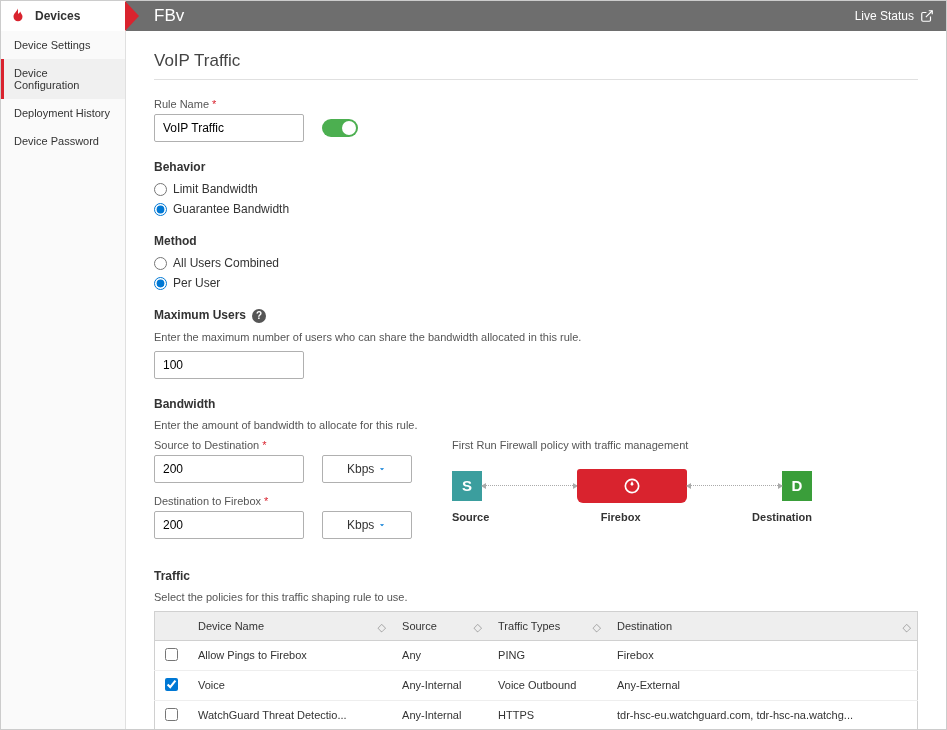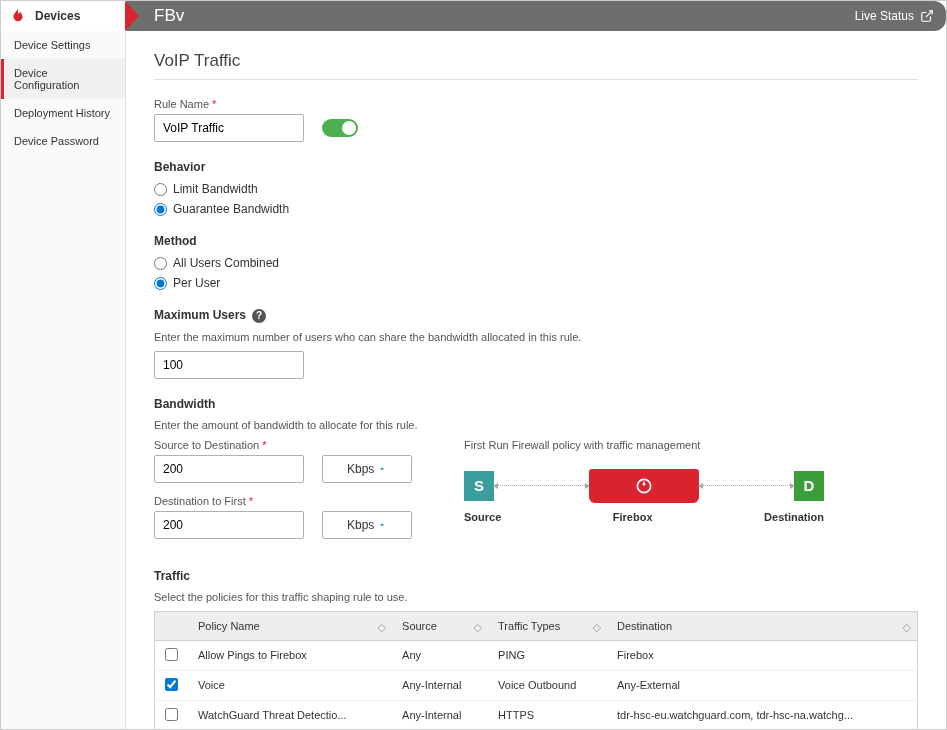--- a/index.html
+++ b/index.html
@@ -1,18 +1,18 @@
 <!DOCTYPE html>
 <html><head>
   <meta charset="utf-8">
   <style>
     * { box-sizing: border-box; margin: 0; padding: 0; }
     body { font-family: Arial, sans-serif; font-size: 12px; color: #333; background: #fff; width: 947px; height: 730px; overflow: hidden; border: 1px solid #ccc;}
     
-    .top-header { background: #6e6e6e; color: #fff; height: 30px; display: flex; align-items: center; position: relative; border-radius: 12px; }
+    .top-header { background: #6e6e6e; color: #fff; height: 30px; display: flex; align-items: center; position: relative; }
     .logo-area { background: #fff; height: 30px; width: 125px; display: flex; align-items: center; padding-left: 8px; position: relative; }
     .logo-area::after { content: ''; position: absolute; right: -13px; top: 0; border-left: 14px solid #d9232e; border-top: 15px solid transparent; border-bottom: 15px solid transparent; }
     .flame-icon { width: 18px; height: 18px; }
     .logo-text { margin-left: 8px; font-size: 12px; color: #333; font-weight: bold;}
     .header-title { margin-left: 28px; font-size: 17px; font-weight: 500; text-align: center; }
     .live-status { position: absolute; right: 12px; display: flex; align-items: center; font-size: 12px; cursor: pointer;}
     .live-status svg { margin-left: 6px; }
     
     .container { display: flex; height: calc(100% - 30px); }
     
@@ -37,21 +37,21 @@
     
     .radio-row { display: flex; align-items: center; margin-bottom: 6px; font-size: 12px; color: #333;}
     .radio-row input { margin-right: 6px; }
     input[type=radio] { accent-color: #0078d4; }
     input[type=checkbox] { accent-color: #0078d4; }
     
     .help { width: 14px; height: 14px; background: #555; color: #fff; border-radius: 50%; display: inline-flex; align-items:center; justify-content:center; font-size: 10px; margin-left: 6px; cursor: pointer;}
     
     .desc { font-size: 11px; color: #555; margin-bottom: 8px; }
     
-    .bw-block { display: flex; gap: 52px; align-items: flex-start;}
+    .bw-block { display: flex; gap: 40px; align-items: flex-start;}
     .bw-inputs { }
     .bw-row { margin-bottom: 12px;}
     .select { border: 1px solid #b0b0b0; padding: 6px 24px; font-size: 12px; width: 90px; border-radius: 2px; position: relative; display: inline-flex; align-items: center; justify-content: space-between; background:#fff; cursor: pointer;}
     .select svg { }
     
     .diagram { flex: 1; padding-top: 0px;}
     .diag-title { font-size: 11px; color: #555; margin-bottom: 18px; }
     .diag-row { display: flex; align-items: center; justify-content: space-between; gap: 0px; width: 360px;}
     .diag-box { width: 30px; height: 30px; display: flex; align-items:center; justify-content:center; color:#fff; font-weight:bold; font-size: 15px;}
     .src { background: #3b9e9e; }
@@ -150,21 +150,21 @@
             <input type="text" class="w200" value="200" style="">
             <div class="select">
                 <span>Kbps</span>
                 <svg width="10" height="10" viewBox="0 0 24 24">
                   <path fill="#0078d4" d="M7 10l5 5 5-5z"></path>
                 </svg>
               </div>
           </div>
         </div>
         <div class="bw-row">
-          <label class="label req">Destination to First</label>
+          <label class="label req">Destination to Firebox</label>
           <div class="row-flex">
             <input type="text" class="w200" value="200" style="">
             <div class="select">
                 <span>Kbps</span>
                 <svg width="10" height="10" viewBox="0 0 24 24">
                   <path fill="#0078d4" d="M7 10l5 5 5-5z"></path>
                 </svg>
               </div>
           </div>
         </div>
@@ -192,21 +192,21 @@
       </div>
     </div>
     
     <div class="section-h">Traffic</div>
     <div class="desc">Select the policies for this traffic shaping rule to use.</div>
     
     <table>
       <thead>
         <tr>
           <th class="cb"></th>
-          <th><span>Policy Name</span><span class="sort">◇</span></th>
+          <th><span>Device Name</span><span class="sort">◇</span></th>
           <th><span>Source</span><span class="sort">◇</span></th>
           <th><span>Traffic Types</span><span class="sort">◇</span></th>
           <th><span>Destination</span><span class="sort">◇</span></th>
         </tr>
       </thead>
       <tbody id="policies-body">
           <tr>
             <td class="cb"><input type="checkbox" style=""></td>
             <td>Allow Pings to Firebox</td>
             <td>Any</td>

